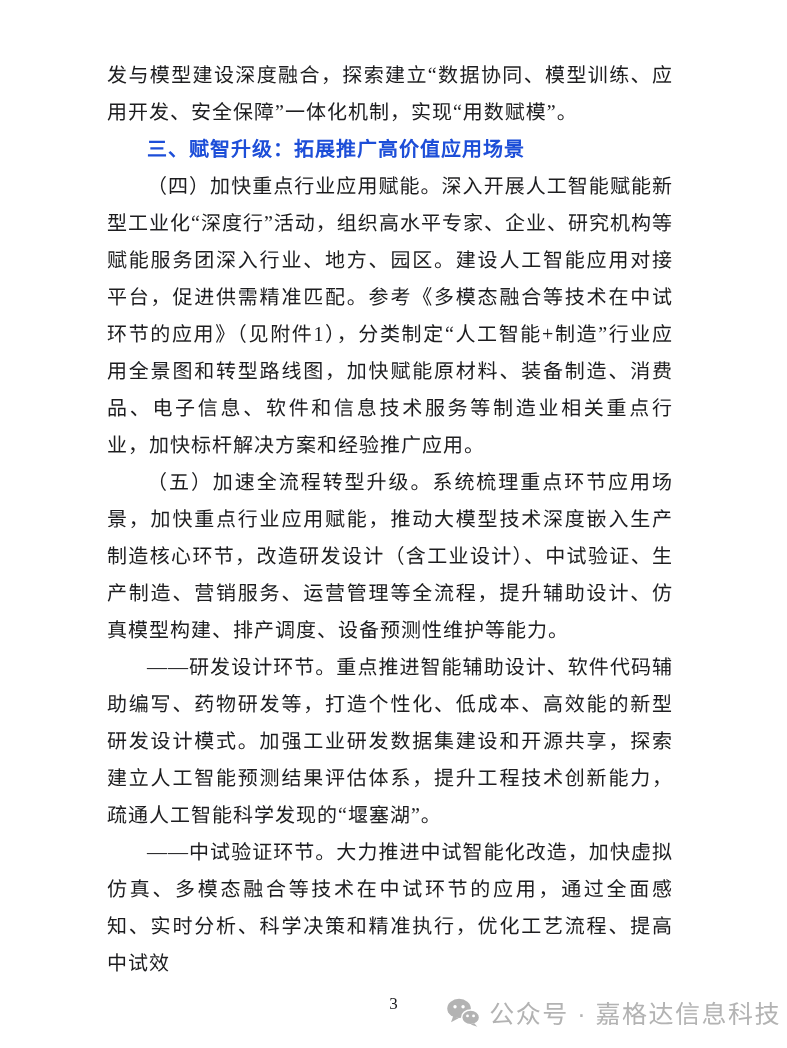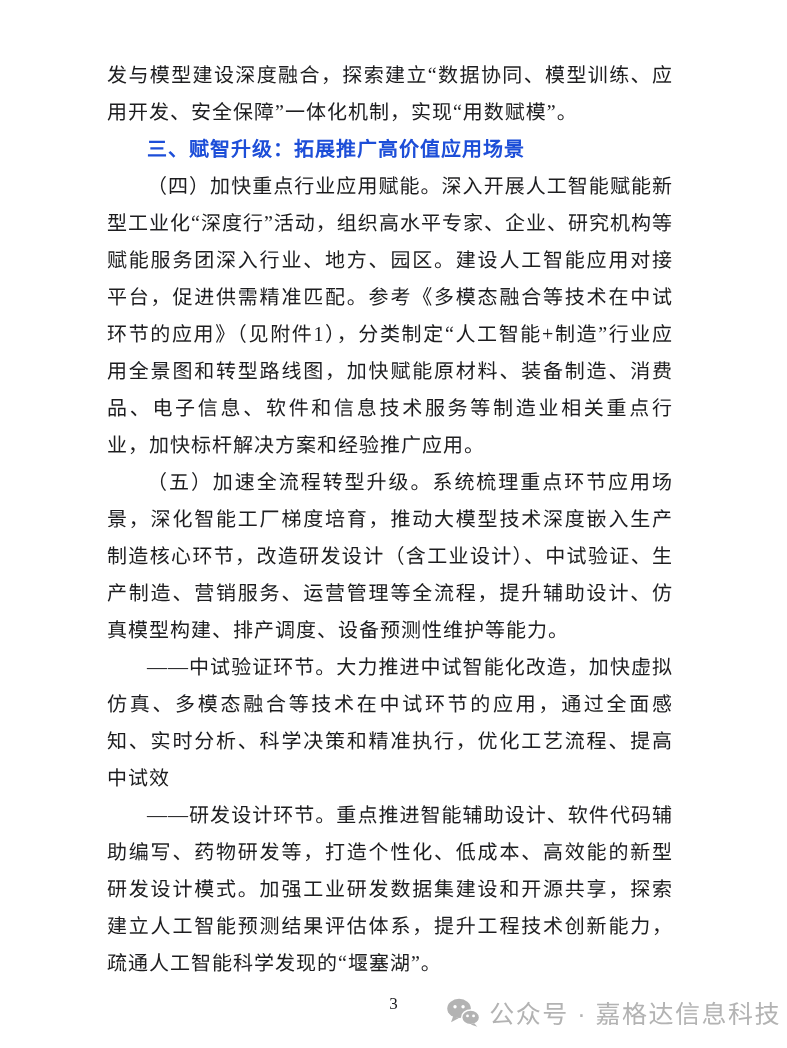--- a/index.html
+++ b/index.html
@@ -75,23 +75,23 @@
 </style>
 </head>
 <body>
 
 <div class="page">
 
   <main class="doc-body">
     <p class="para no-indent">发与模型建设深度融合，探索建立“数据协同、模型训练、应用开发、安全保障”一体化机制，实现“用数赋模”。</p>
     <h2 class="heading">三、赋智升级：拓展推广高价值应用场景</h2>
     <p class="para">（四）加快重点行业应用赋能。深入开展人工智能赋能新型工业化“深度行”活动，组织高水平专家、企业、研究机构等赋能服务团深入行业、地方、园区。建设人工智能应用对接平台，促进供需精准匹配。参考《多模态融合等技术在中试环节的应用》（见附件1），分类制定“人工智能+制造”行业应用全景图和转型路线图，加快赋能原材料、装备制造、消费品、电子信息、软件和信息技术服务等制造业相关重点行业，加快标杆解决方案和经验推广应用。</p>
-    <p class="para">（五）加速全流程转型升级。系统梳理重点环节应用场景，深化智能工厂梯度培育，推动大模型技术深度嵌入生产制造核心环节，改造研发设计（含工业设计）、中试验证、生产制造、营销服务、运营管理等全流程，提升辅助设计、仿真模型构建、排产调度、设备预测性维护等能力。</p>
+    <p class="para">（五）加速全流程转型升级。系统梳理重点环节应用场景，加快重点行业应用赋能，推动大模型技术深度嵌入生产制造核心环节，改造研发设计（含工业设计）、中试验证、生产制造、营销服务、运营管理等全流程，提升辅助设计、仿真模型构建、排产调度、设备预测性维护等能力。</p>
+    <p class="para">——研发设计环节。重点推进智能辅助设计、软件代码辅助编写、药物研发等，打造个性化、低成本、高效能的新型研发设计模式。加强工业研发数据集建设和开源共享，探索建立人工智能预测结果评估体系，提升工程技术创新能力，疏通人工智能科学发现的“堰塞湖”。</p>
     <p class="para">——中试验证环节。大力推进中试智能化改造，加快虚拟仿真、多模态融合等技术在中试环节的应用，通过全面感知、实时分析、科学决策和精准执行，优化工艺流程、提高中试效</p>
-    <p class="para">——研发设计环节。重点推进智能辅助设计、软件代码辅助编写、药物研发等，打造个性化、低成本、高效能的新型研发设计模式。加强工业研发数据集建设和开源共享，探索建立人工智能预测结果评估体系，提升工程技术创新能力，疏通人工智能科学发现的“堰塞湖”。</p>
   </main>
 
   <div class="page-number">3</div>
 
   <div class="watermark">
     <span class="wm-icon">
       <svg viewBox="0 0 37 32" xmlns="http://www.w3.org/2000/svg">
         <ellipse cx="13.5" cy="11.5" rx="13.2" ry="10.8" fill="#b3b3b3"></ellipse>
         <path d="M7 20 L4.5 27 L13 22.5 Z" fill="#b3b3b3"></path>
         <circle cx="9" cy="9.5" r="1.9" fill="#ffffff"></circle>

